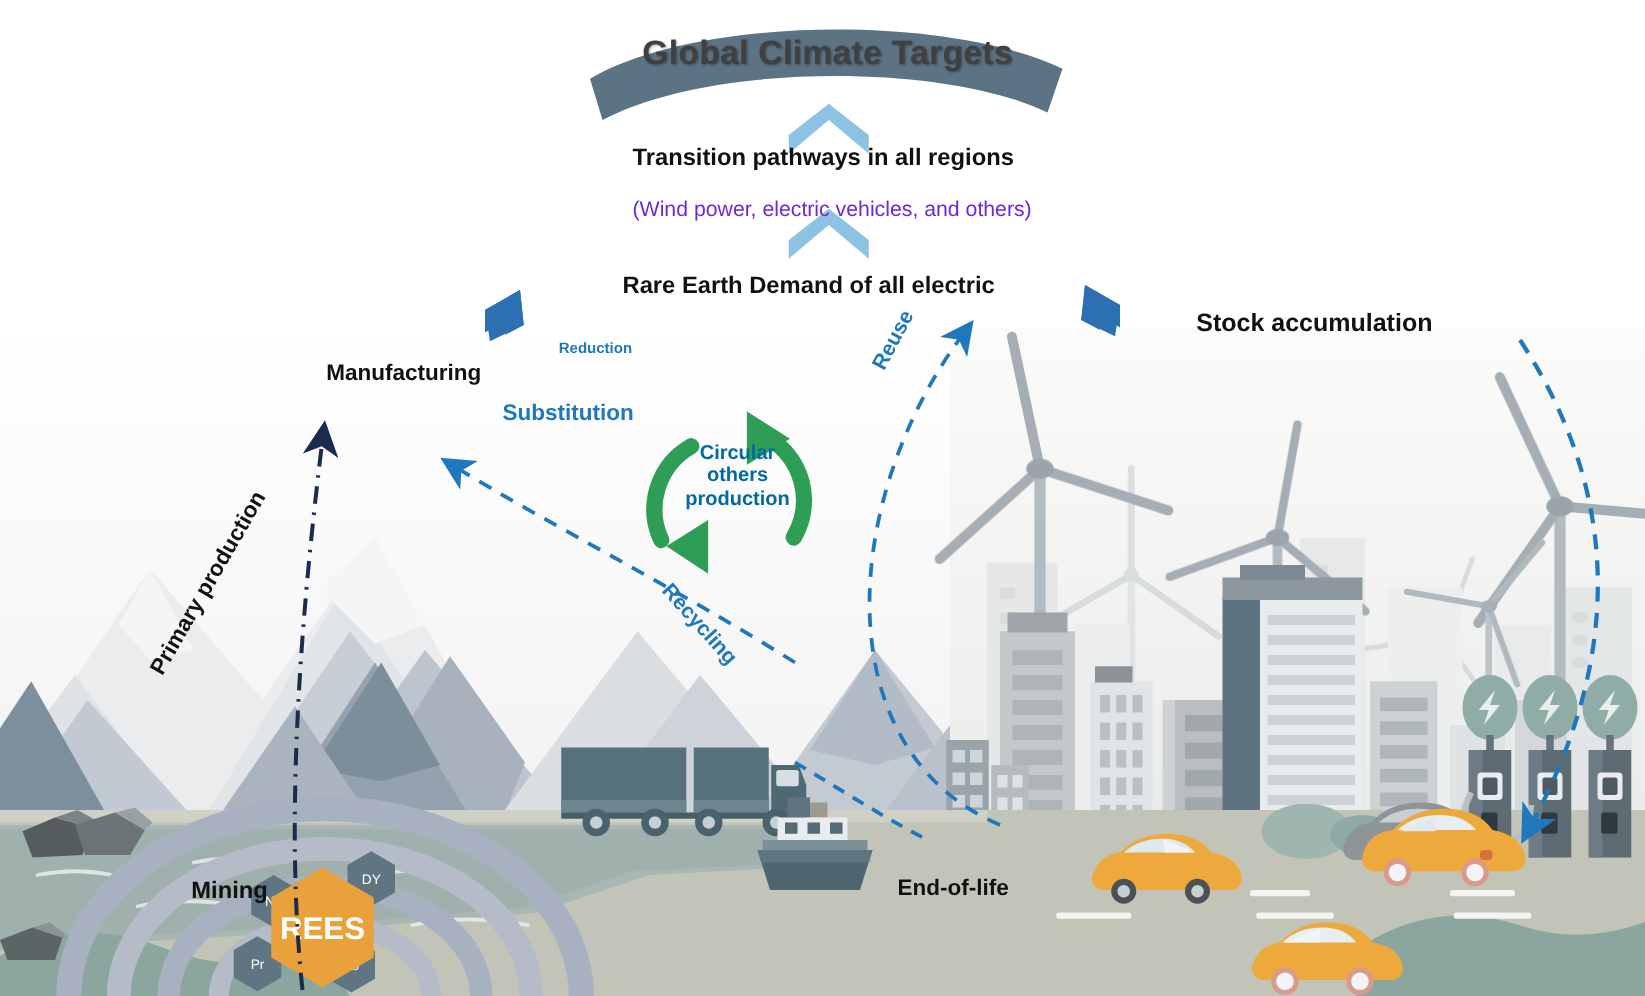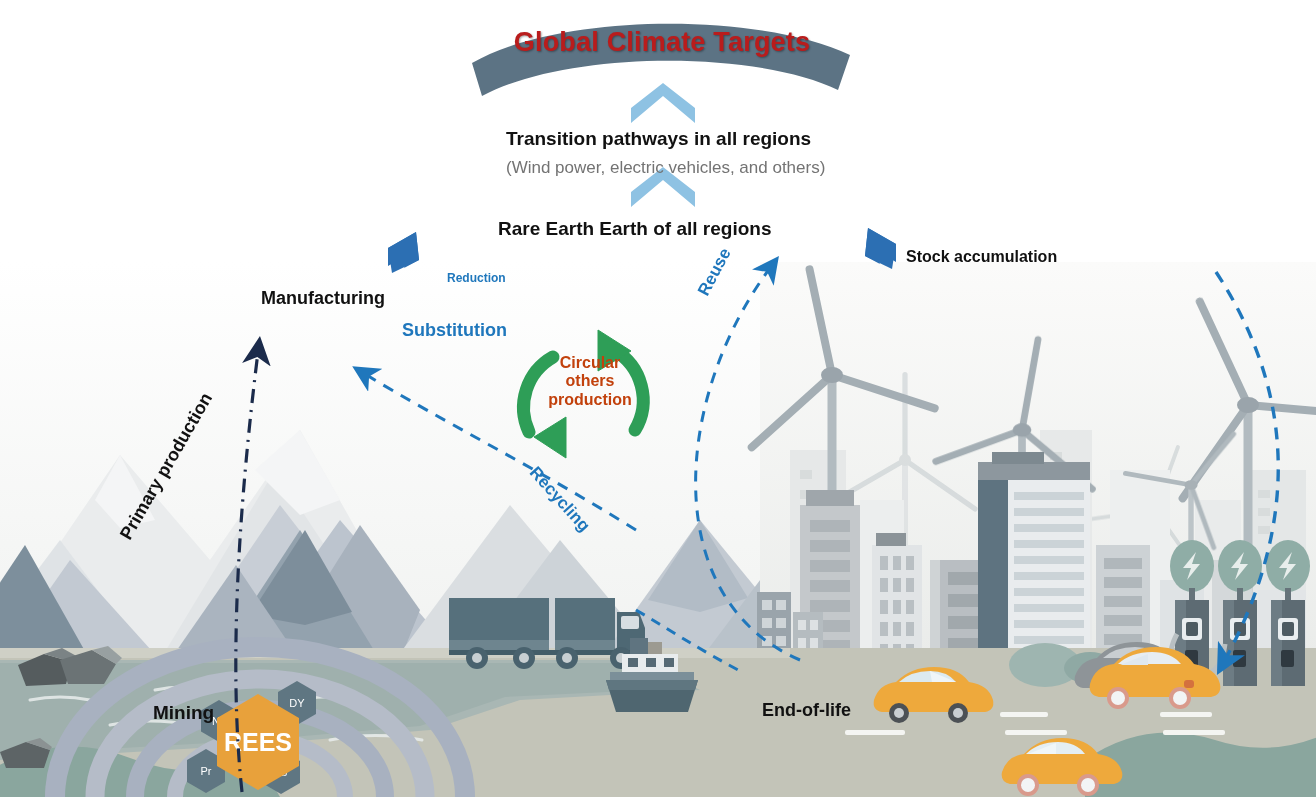--- a/index.html
+++ b/index.html
@@ -2,24 +2,24 @@
 <html><head>
 <meta charset="utf-8">
 <style>
   html,body{margin:0;padding:0;background:#fff;}
   body{font-family:"Liberation Sans", sans-serif;}
   #stage{position:relative;width:1316px;height:797px;overflow:hidden;background:#ffffff;}
   #scene{position:absolute;left:0;top:0;width:1316px;height:797px;}
   .lbl{position:absolute;white-space:nowrap;line-height:1.15;}
   .blk{color:#111111;font-weight:bold;}
   .blu{color:#1f77bc;font-weight:bold;}
-  .grn{color:#c2410c;font-weight:bold;text-align:center;}
+  .grn{color:#0369a1;font-weight:bold;text-align:center;}
   .banner-txt{
     position:absolute;left:0;top:0;width:100%;text-align:center;
-    color:#b91c1c;font-weight:bold;font-size:27px;letter-spacing:.2px;
+    color:#404040;font-weight:bold;font-size:27px;letter-spacing:.2px;
     text-shadow:1px 1px 2px rgba(0,0,0,.35);
   }
 </style>
 </head>
 <body>
 
 <div id="stage">
 
 <svg id="scene" viewBox="0 0 1316 797" xmlns="http://www.w3.org/2000/svg">
   <defs>
@@ -508,37 +508,37 @@
   <g>
     <path d="M868,228 L896,244 L896,262 L872,248 L880,264 L865,256 L868,228 Z" fill="#2c6fb3"></path>
     <path d="M896,244 L868,228 L865,256 L892,269 Z" fill="#2c6fb3"></path>
   </g>
 </svg>
 
 <div style="position:absolute;left:472px;top:27px;width:380px;height:60px;">
   <div class="banner-txt">Global Climate Targets</div>
 </div>
 
-<div class="lbl blk" style="left:506px;top:128px;font-size:19px;text-align:center;">Transition pathways in all regions</div>
-<div class="lbl" style="left:506px;top:158px;font-size:17px;color:#737373;">(Wind power, electric vehicles, and others)</div>
-
-<div class="lbl blk" style="left:498px;top:218px;font-size:19px;">Rare Earth Earth of all  regions</div>
+<div class="lbl blk" style="left:506px;top:116px;font-size:19px;text-align:center;">Transition pathways in all regions</div>
+<div class="lbl" style="left:506px;top:158px;font-size:17px;color:#6d28d9;">(Wind power, electric vehicles, and others)</div>
+
+<div class="lbl blk" style="left:498px;top:218px;font-size:19px;">Rare Earth Demand of all  electric</div>
 
 <div class="lbl blk" style="left:261px;top:288px;font-size:18px;">Manufacturing</div>
 <div class="lbl blu" style="left:447px;top:272px;font-size:12px;">Reduction</div>
 <div class="lbl blu" style="left:374px;top:320px;font-size:18px;margin-left:28px;">Substitution</div>
-<div class="lbl blk" style="left:906px;top:248px;font-size:16px;">Stock accumulation</div>
+<div class="lbl blk" style="left:957px;top:248px;font-size:20px;">Stock accumulation</div>
 
 <div class="lbl blu" style="left:694px;top:290px;font-size:17px;transform:rotate(-62deg);transform-origin:left top;">Reuse</div>
 <div class="lbl blu" style="left:540px;top:463px;font-size:17px;transform:rotate(48deg);transform-origin:left top;">Recycling</div>
 
 <div class="lbl blk" style="left:116px;top:533px;font-size:18px;transform:rotate(-60deg);transform-origin:left top;">Primary production</div>
 
 <div class="lbl blk" style="left:153px;top:674px;font-size:19px;margin-top:28px;">Mining</div>
-<div class="lbl blk" style="left:762px;top:700px;font-size:18px;">End-of-life</div>
+<div class="lbl blk" style="left:718px;top:700px;font-size:18px;">End-of-life</div>
 
 <div class="lbl grn" style="left:545px;top:354px;width:90px;font-size:16px;">
   <div>Circular</div>
   <div>others</div>
   <div>production</div>
 </div>
 
 </div>
 
 </body></html>

